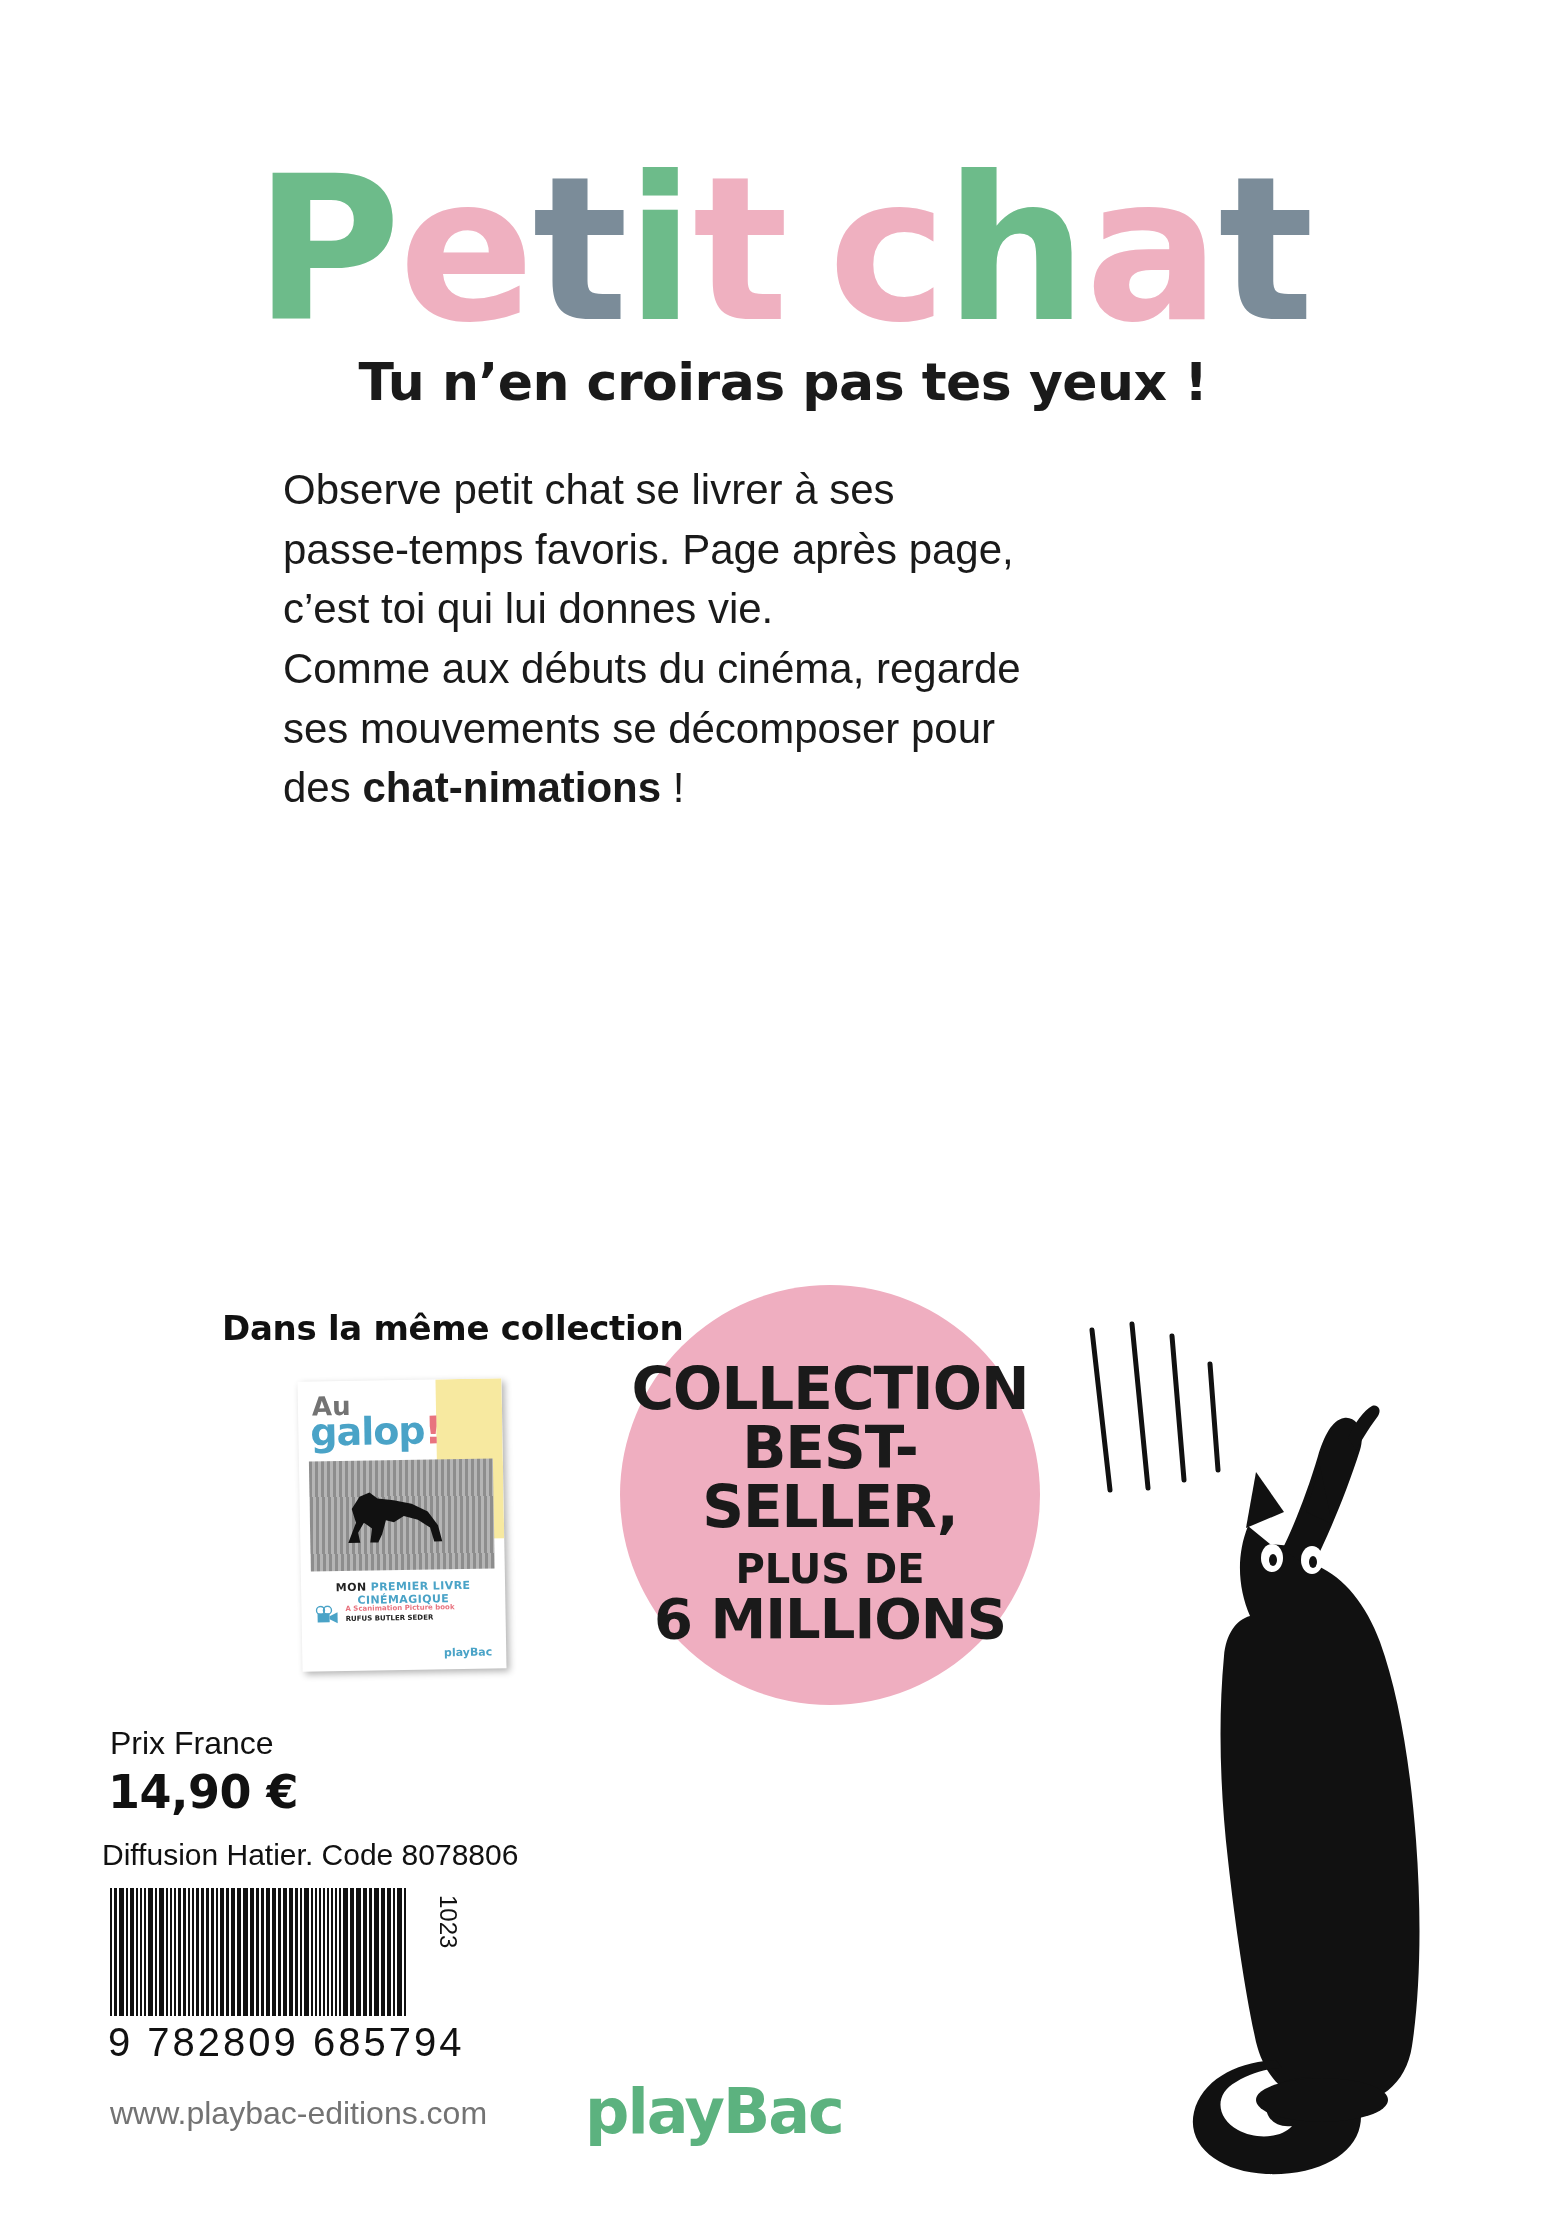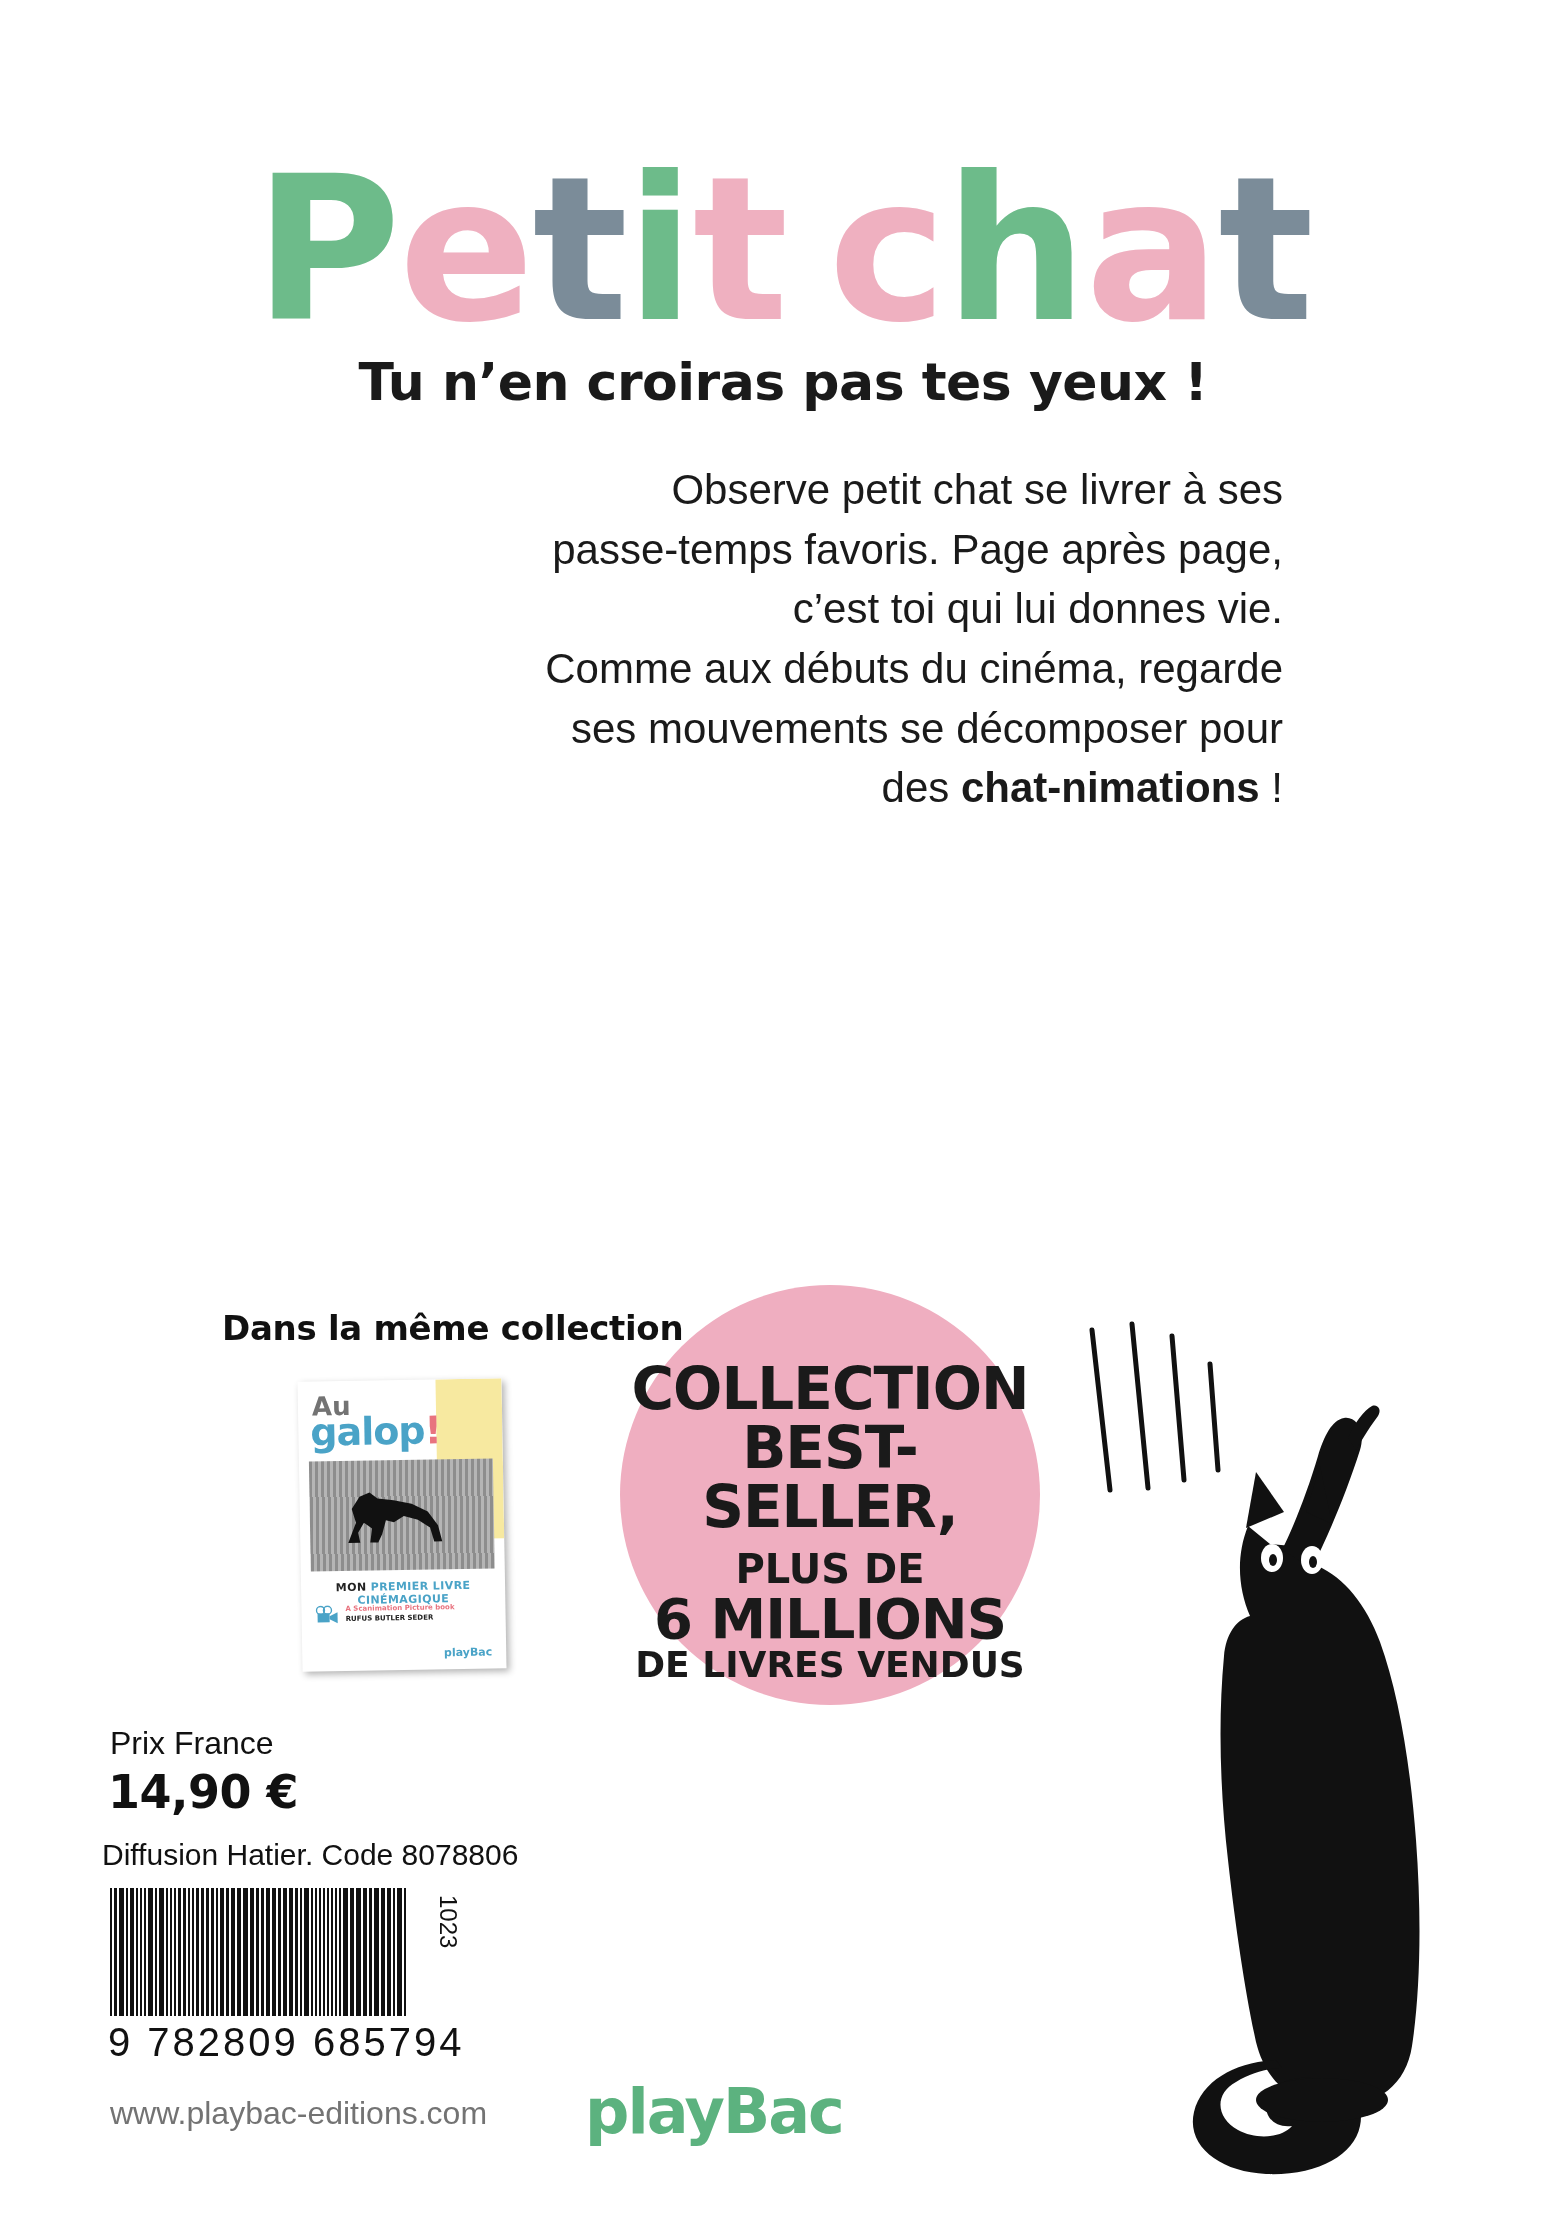--- a/index.html
+++ b/index.html
@@ -48,21 +48,21 @@
     color: #1a1a1a;
     letter-spacing: -0.5px;
   }
 
   
   .blurb {
     position: absolute;
     top: 460px;
     left: 283px;
     width: 1000px;
-    text-align: right;
+    text-align: left;
     font-family: "Liberation Sans", sans-serif;
     font-size: 42px;
     line-height: 1.42;
     color: #1a1a1a;
   }
   .blurb b { font-weight: bold; }
 
   
   .collection-label {
     position: absolute;
@@ -317,21 +317,20 @@
   </div>
   <div class="mb-logo">playBac</div>
 </div>
 
 <div class="badge"></div>
 <div class="badge-text">
   <div class="badge-l1">COLLECTION</div>
   <div class="badge-l2">BEST-SELLER,</div>
   <div class="badge-l3">PLUS DE</div>
   <div class="badge-l4">6 MILLIONS</div>
-  <div class="badge-l5">DE LIVRES VENDUS</div>
 </div>
 
 <svg class="scratch" viewBox="0 0 180 260">
   <path d="M12 10 L30 170" stroke="#111" stroke-width="5" fill="none" stroke-linecap="round"></path>
   <path d="M52 4 L68 168" stroke="#111" stroke-width="5" fill="none" stroke-linecap="round"></path>
   <path d="M92 16 L104 160" stroke="#111" stroke-width="5" fill="none" stroke-linecap="round"></path>
   <path d="M130 44 L138 150" stroke="#111" stroke-width="5" fill="none" stroke-linecap="round"></path>
 </svg>
 
 <svg class="cat" viewBox="0 0 440 860">

